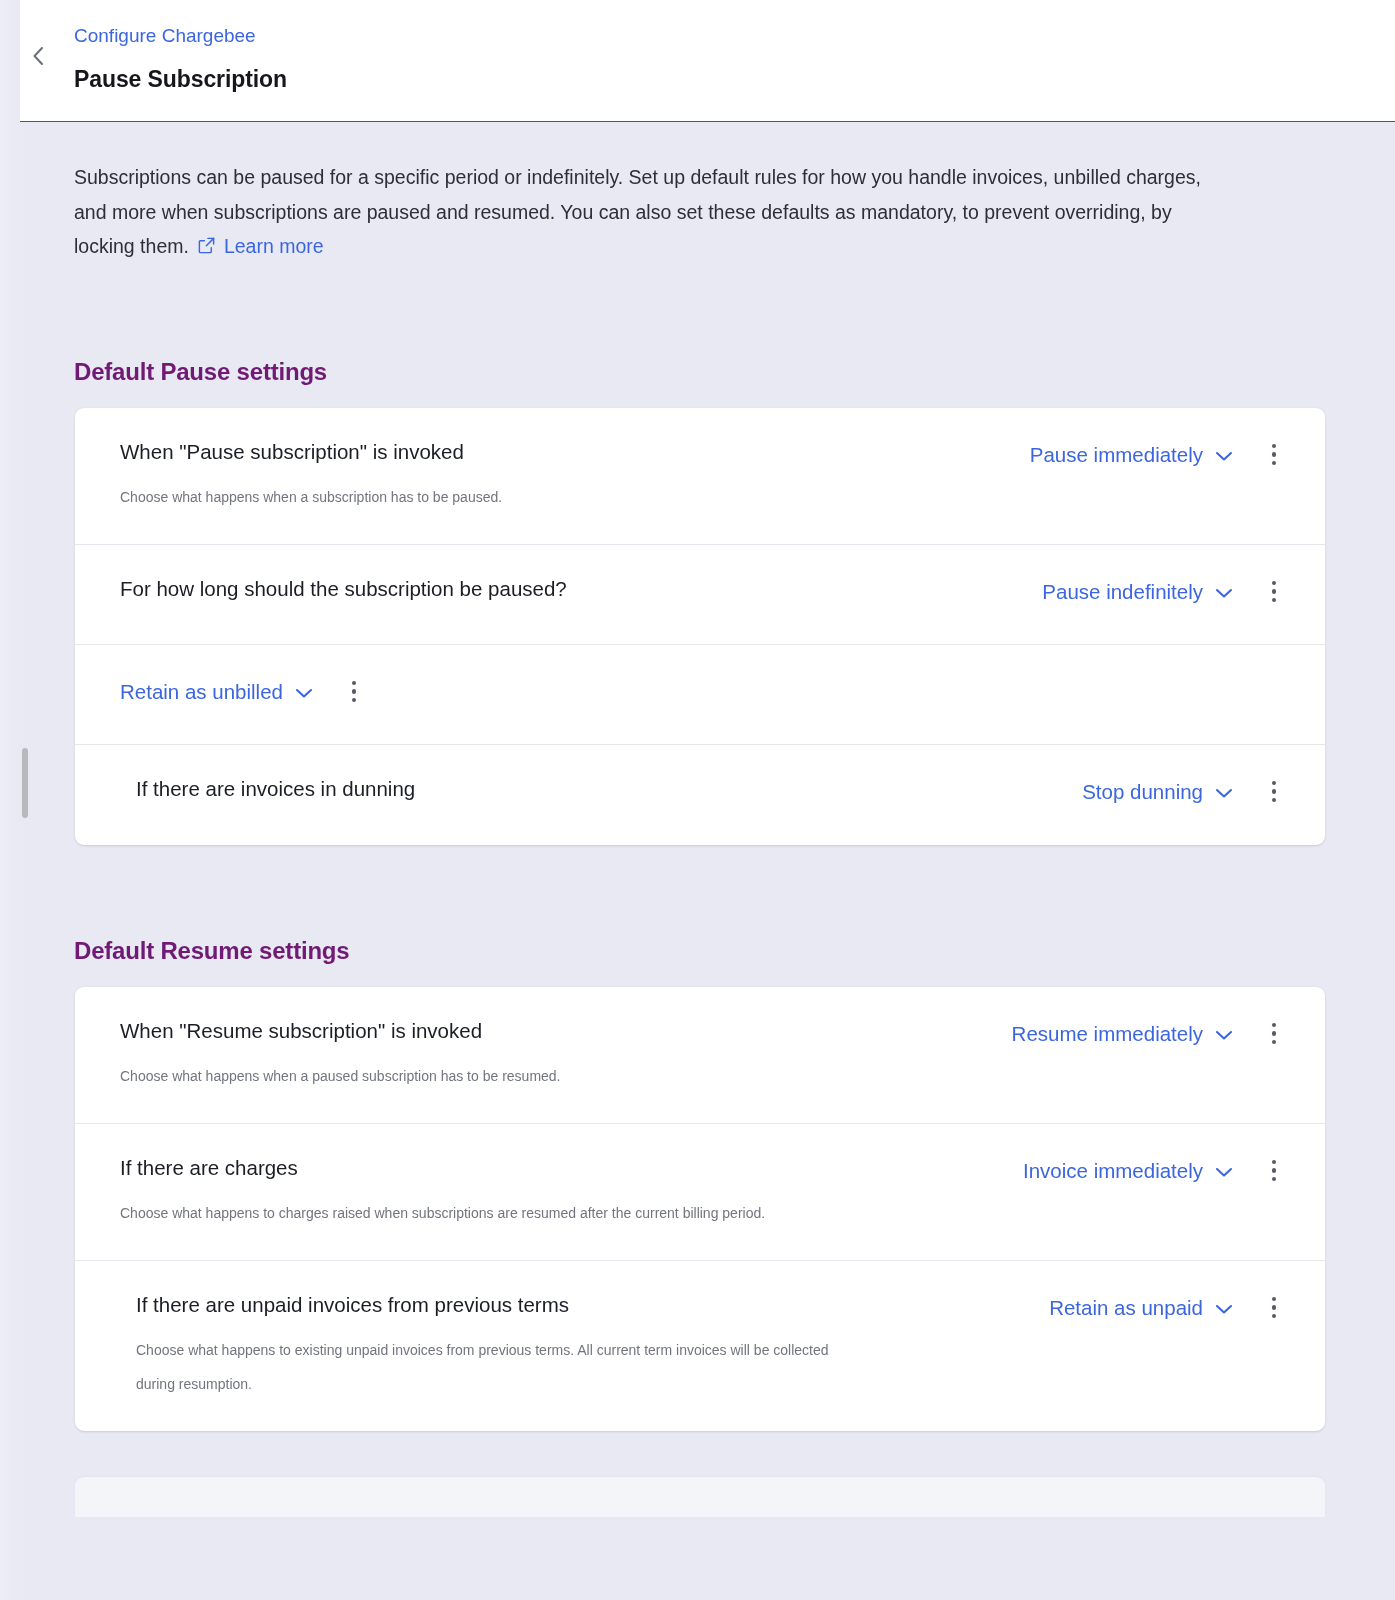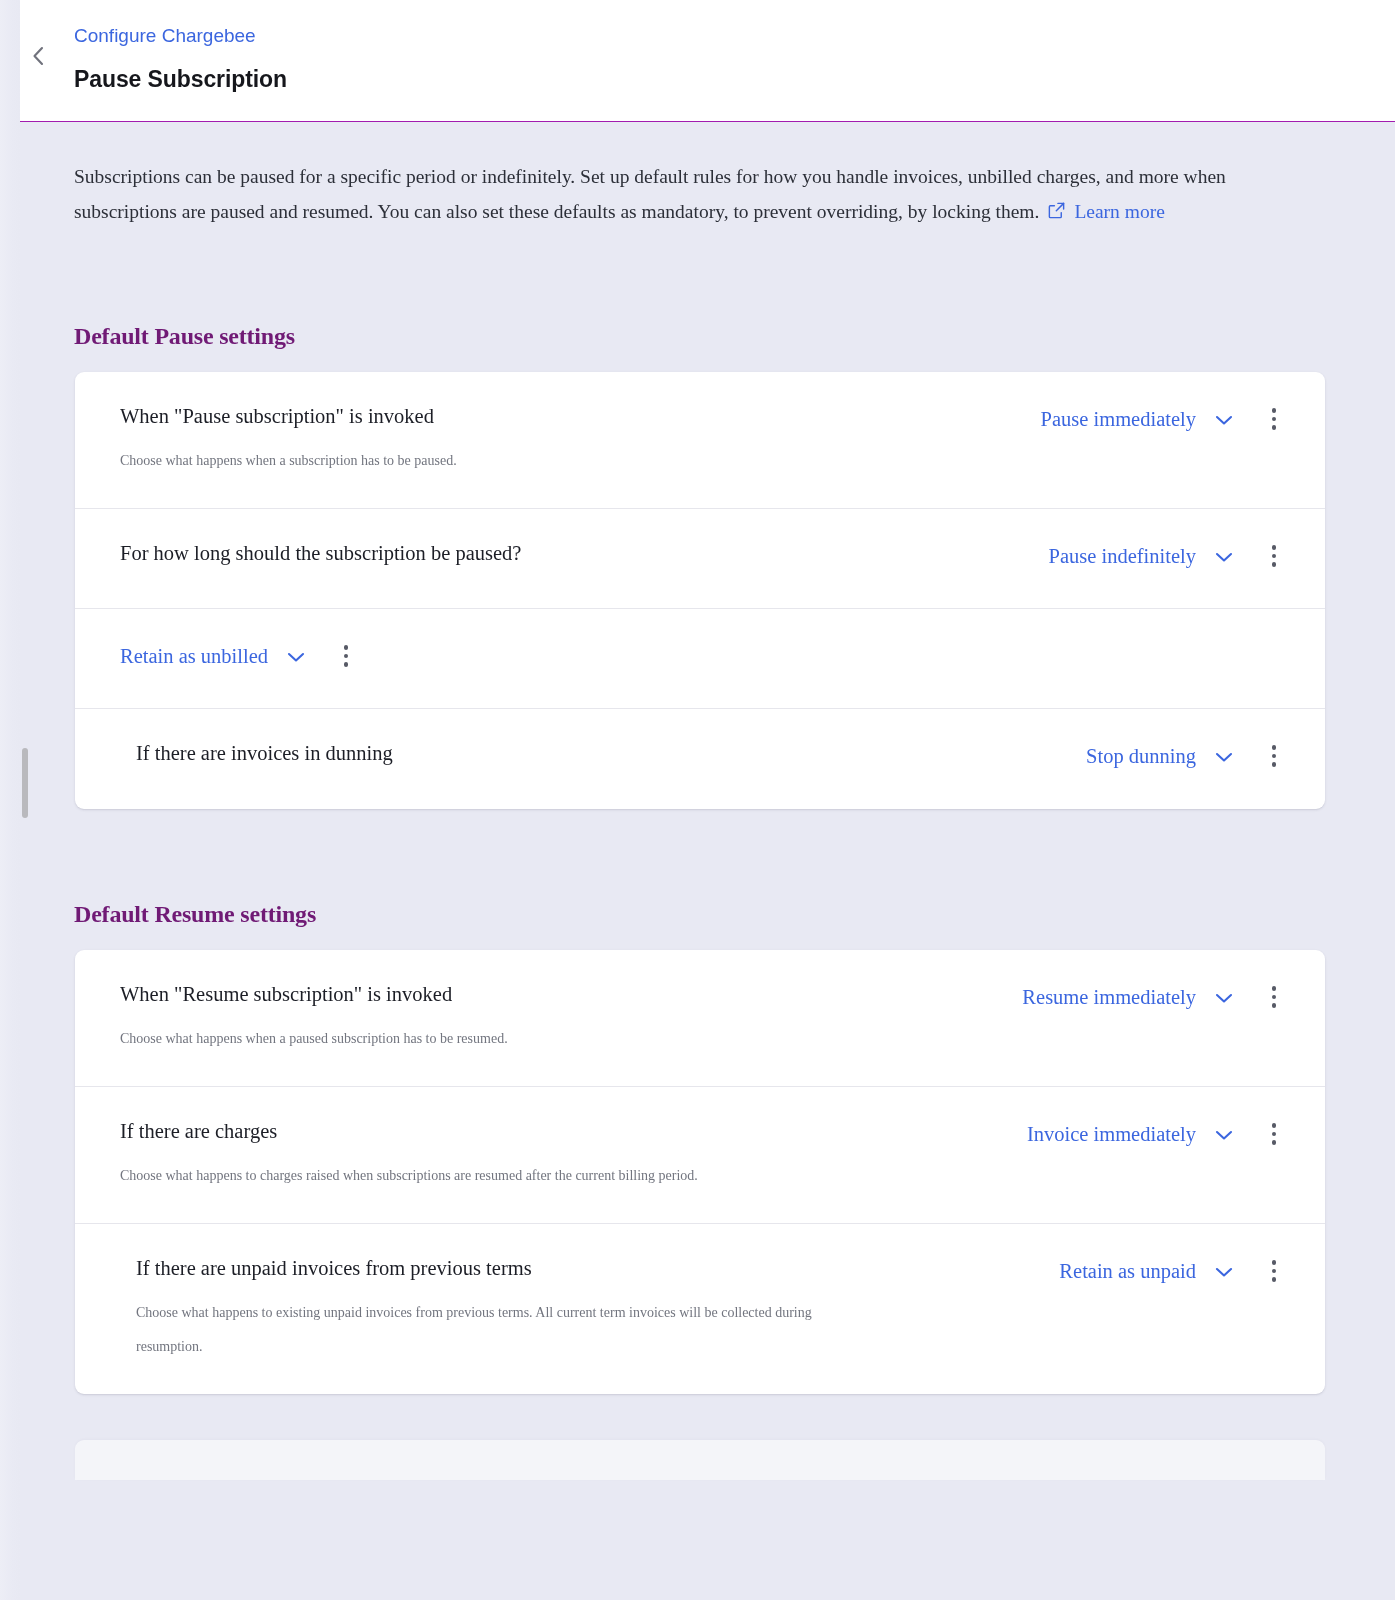--- a/index.html
+++ b/index.html
@@ -92,21 +92,20 @@
     line-height: 34px;
     margin-top: 12px;
     letter-spacing: -0.1px;
   }
 
   
   .content {
     position: relative;
     width: 1254px;
     padding: 0 0 0 0;
-    font-family: Liberation Serif, serif;
   }
 
   .intro {
     margin: 38px 0 0 74px;
     width: 1160px;
     font-size: 19.5px;
     line-height: 34.5px;
     color: #2c2f38;
   }
 
@@ -174,21 +173,21 @@
     flex: 0 0 auto;
     display: flex;
     align-items: center;
     gap: 10px;
     padding-top: 2px;
   }
 
   .value-select {
     display: flex;
     align-items: center;
-    gap: 19px;
+    gap: 12px;
     color: #3b66df;
     font-size: 20.5px;
     line-height: 28px;
     cursor: pointer;
     white-space: nowrap;
   }
 
   .chev-down { display: block; }
 
   .kebab {

